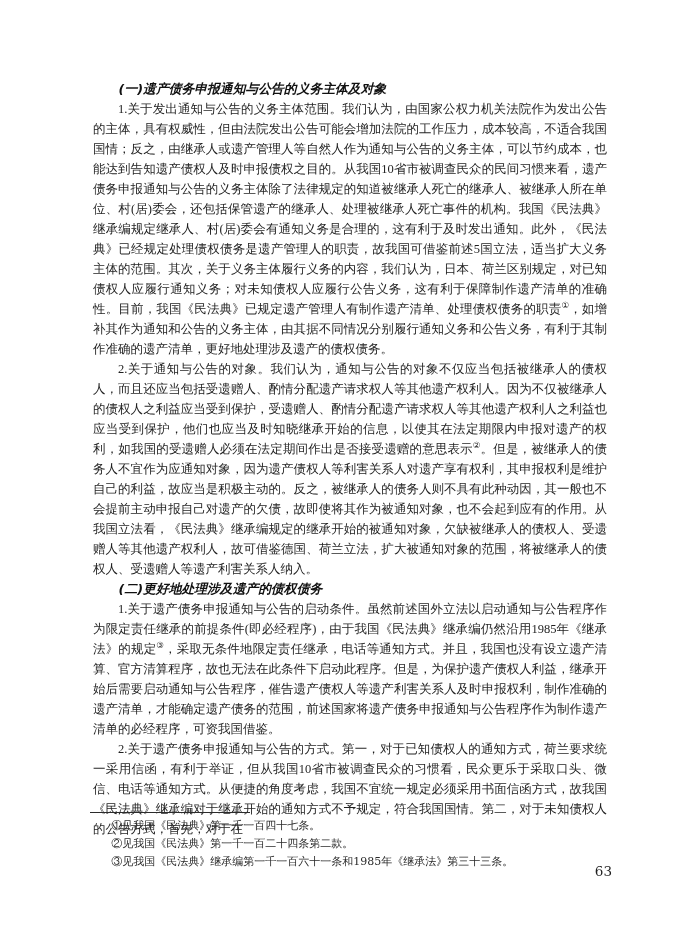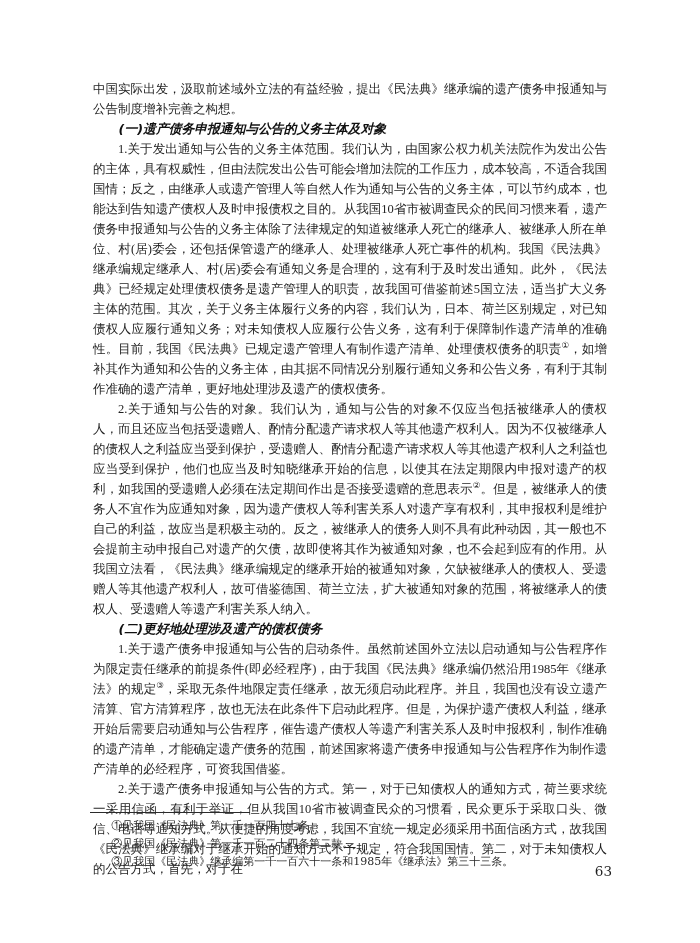--- a/index.html
+++ b/index.html
@@ -76,26 +76,25 @@
     font-size: 13.5px;
     color: #1f1f1f;
     font-family: "DejaVu Serif", "Liberation Serif", serif;
   }
 </style>
 </head>
 <body>
 
 <div class="page">
   <div class="article">
-      <p class="para"><span>中国实际出发，汲取前述域外立法的有益经验，提出《民法典》继承编的遗产债务申报通知与公告制度增补完善之构想。</span></p>
       <h3 class="sect"><span>(一)遗产债务申报通知与公告的义务主体及对象</span></h3>
       <p class="para indent"><span>1.关于发出通知与公告的义务主体范围。我们认为，由国家公权力机关法院作为发出公告的主体，具有权威性，但由法院发出公告可能会增加法院的工作压力，成本较高，不适合我国国情；反之，由继承人或遗产管理人等自然人作为通知与公告的义务主体，可以节约成本，也能达到告知遗产债权人及时申报债权之目的。从我国10省市被调查民众的民间习惯来看，遗产债务申报通知与公告的义务主体除了法律规定的知道被继承人死亡的继承人、被继承人所在单位、村(居)委会，还包括保管遗产的继承人、处理被继承人死亡事件的机构。我国《民法典》继承编规定继承人、村(居)委会有通知义务是合理的，这有利于及时发出通知。此外，《民法典》已经规定处理债权债务是遗产管理人的职责，故我国可借鉴前述5国立法，适当扩大义务主体的范围。其次，关于义务主体履行义务的内容，我们认为，日本、荷兰区别规定，对已知债权人应履行通知义务；对未知债权人应履行公告义务，这有利于保障制作遗产清单的准确性。目前，我国《民法典》已规定遗产管理人有制作遗产清单、处理债权债务的职责</span><sup class="fnref">①</sup><span>，如增补其作为通知和公告的义务主体，由其据不同情况分别履行通知义务和公告义务，有利于其制作准确的遗产清单，更好地处理涉及遗产的债权债务。</span></p>
       <p class="para indent"><span>2.关于通知与公告的对象。我们认为，通知与公告的对象不仅应当包括被继承人的债权人，而且还应当包括受遗赠人、酌情分配遗产请求权人等其他遗产权利人。因为不仅被继承人的债权人之利益应当受到保护，受遗赠人、酌情分配遗产请求权人等其他遗产权利人之利益也应当受到保护，他们也应当及时知晓继承开始的信息，以使其在法定期限内申报对遗产的权利，如我国的受遗赠人必须在法定期间作出是否接受遗赠的意思表示</span><sup class="fnref">②</sup><span>。但是，被继承人的债务人不宜作为应通知对象，因为遗产债权人等利害关系人对遗产享有权利，其申报权利是维护自己的利益，故应当是积极主动的。反之，被继承人的债务人则不具有此种动因，其一般也不会提前主动申报自己对遗产的欠债，故即使将其作为被通知对象，也不会起到应有的作用。从我国立法看，《民法典》继承编规定的继承开始的被通知对象，欠缺被继承人的债权人、受遗赠人等其他遗产权利人，故可借鉴德国、荷兰立法，扩大被通知对象的范围，将被继承人的债权人、受遗赠人等遗产利害关系人纳入。</span></p>
       <h3 class="sect"><span>(二)更好地处理涉及遗产的债权债务</span></h3>
-      <p class="para indent"><span>1.关于遗产债务申报通知与公告的启动条件。虽然前述国外立法以启动通知与公告程序作为限定责任继承的前提条件(即必经程序)，由于我国《民法典》继承编仍然沿用1985年《继承法》的规定</span><sup class="fnref">③</sup><span>，采取无条件地限定责任继承，故无须启动此程序。并且，我国也没有设立遗产清算、官方清算程序，故也无法在此条件下启动此程序。但是，为保护遗产债权人利益，继承开始后需要启动通知与公告程序，催告遗产债权人等遗产利害关系人及时申报权利，制作准确的遗产清单，才能确定遗产债务的范围，前述国家将遗产债务申报通知与公告程序作为制作遗产清单的必经程序，可资我国借鉴。</span></p>
+      <p class="para indent"><span>1.关于遗产债务申报通知与公告的启动条件。虽然前述国外立法以启动通知与公告程序作为限定责任继承的前提条件(即必经程序)，由于我国《民法典》继承编仍然沿用1985年《继承法》的规定</span><sup class="fnref">③</sup><span>，采取无条件地限定责任继承，电话等通知方式。并且，我国也没有设立遗产清算、官方清算程序，故也无法在此条件下启动此程序。但是，为保护遗产债权人利益，继承开始后需要启动通知与公告程序，催告遗产债权人等遗产利害关系人及时申报权利，制作准确的遗产清单，才能确定遗产债务的范围，前述国家将遗产债务申报通知与公告程序作为制作遗产清单的必经程序，可资我国借鉴。</span></p>
       <p class="para indent"><span>2.关于遗产债务申报通知与公告的方式。第一，对于已知债权人的通知方式，荷兰要求统一采用信函，有利于举证，但从我国10省市被调查民众的习惯看，民众更乐于采取口头、微信、电话等通知方式。从便捷的角度考虑，我国不宜统一规定必须采用书面信函方式，故我国《民法典》继承编对于继承开始的通知方式不予规定，符合我国国情。第二，对于未知债权人的公告方式，首先，对于在</span></p>
     </div>
   <div class="fn-rule"></div>
   <div class="footnotes">
       <div class="footnote-line">①见我国《民法典》第一千一百四十七条。</div>
       <div class="footnote-line">②见我国《民法典》第一千一百二十四条第二款。</div>
       <div class="footnote-line">③见我国《民法典》继承编第一千一百六十一条和1985年《继承法》第三十三条。</div>
     </div>
   <div class="pageno">63</div>
 </div>

